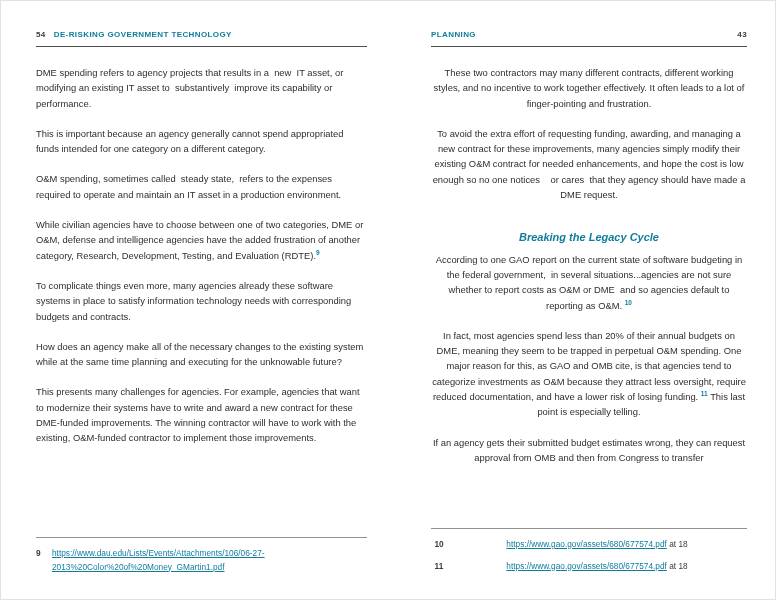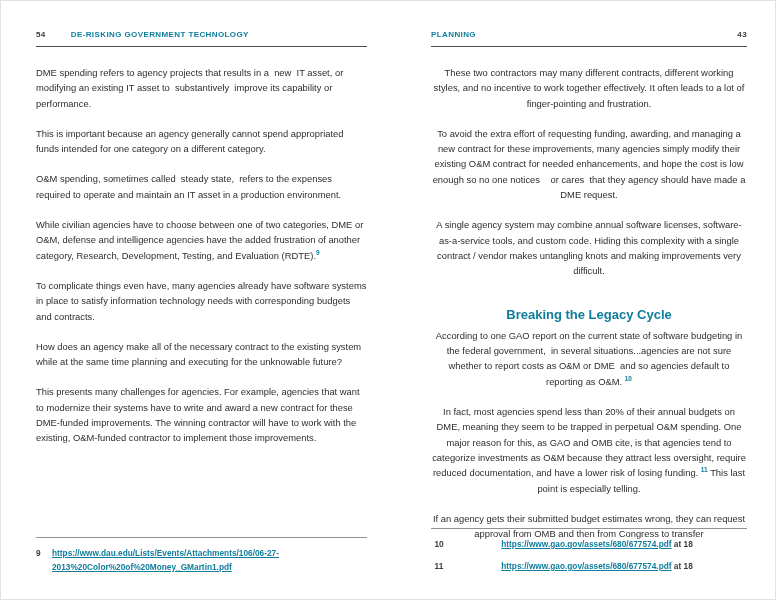--- a/index.html
+++ b/index.html
@@ -19,49 +19,50 @@
 
   .page-header {
     position:absolute; top:29px; left:0; right:0;
     display:flex; align-items:baseline;
     border-bottom:1.5px solid #4e4e4e;
     padding-bottom:7px;
     font-size:8px; font-weight:bold; letter-spacing:0.4px;
   }
   .page-header.spread-out { justify-content:space-between; }
   .page-num { color:#3c3c3c; }
-  .page-left .page-num { margin-right:25px; }
+  .page-left .page-num { margin-right:8px; }
   .running-title { color:var(--accent-teal,#0f7d9c); }
 
   .body-text {
     position:absolute; top:64px; left:0; right:0;
     font-size:9.4px; line-height:15.3px; color:#2e2e2e;
   }
   .body-text p { margin:0 0 15px 0; white-space:pre-wrap; }
   sup.fn-ref {
     color:var(--accent-teal,#0f7d9c);
     font-weight:bold; font-size:6.5px; line-height:0;
   }
   .section-heading {
     color:var(--accent-teal,#0f7d9c);
-    font-weight:bold; font-size:13px;
+    font-weight:bold; font-size:11px;
     margin:28px 0 6px 0;
+    font-style:italic;
   }
 
   .footnotes {
     position:absolute; left:0; right:0;
     border-top:1px solid #919191;
     padding-top:9px;
     font-size:8.3px; line-height:13.5px; color:#3c3c3c;
   }
   .page-left  .footnotes { top:536px; }
   .page-right .footnotes { top:527px; }
   .fn-row { display:flex; margin-bottom:8px; }
   .fn-num { font-weight:bold; min-width:16px; color:#3c3c3c; }
-  .fn-body { flex:1;font-weight:bold; }
+  .fn-body { flex:1; }
   .fn-link {
     color:var(--accent-teal,#0f7d9c);
     text-decoration:underline;
     overflow-wrap:anywhere;
     cursor:pointer;
   }
   .fn-suffix { color:#3c3c3c; }
 </style>
 </head>
 <body>
@@ -72,43 +73,42 @@
     <header class="page-header">
       <span class="page-num">54</span>
       <span class="running-title">DE-RISKING GOVERNMENT TECHNOLOGY</span>
     </header>
 
     <div class="body-text">
       <p>DME spending refers to agency projects that results in a  new  IT asset, or modifying an existing IT asset to  substantively  improve its capability or performance.</p>
       <p>This is important because an agency generally cannot spend appropriated funds intended for one category on a different category.</p>
       <p>O&amp;M spending, sometimes called  steady state,  refers to the expenses required to operate and maintain an IT asset in a production environment.</p>
       <p>While civilian agencies have to choose between one of two categories, DME or O&amp;M, defense and intelligence agencies have the added frustration of another category, Research, Development, Testing, and Evaluation (RDTE).<sup class="fn-ref">9</sup></p>
-      <p>To complicate things even have, many agencies already have software systems in place to satisfy information technology needs with corresponding budgets and contracts.</p>
-      <p>How does an agency make all of the necessary contract to the existing system while at the same time planning and executing for the unknowable future?</p>
+      <p>To complicate things even more, many agencies already these software systems in place to satisfy information technology needs with corresponding budgets and contracts.</p>
+      <p>How does an agency make all of the necessary changes to the existing system while at the same time planning and executing for the unknowable future?</p>
       <p>This presents many challenges for agencies. For example, agencies that want to modernize their systems have to write and award a new contract for these DME-funded improvements. The winning contractor will have to work with the existing, O&amp;M-funded contractor to implement those improvements.</p>
     </div>
 
     <footer class="footnotes">
       <div class="fn-row">
         <span class="fn-num">9</span>
         <span class="fn-body"><a class="fn-link">https://www.dau.edu/Lists/Events/Attachments/106/06-27-2013%20Color%20of%20Money_GMartin1.pdf</a></span>
       </div>
     </footer>
   </section>
 
   <section class="page page-right">
     <header class="page-header spread-out">
       <span class="running-title">PLANNING</span>
       <span class="page-num">43</span>
     </header>
 
     <div class="body-text">
       <p>These two contractors may many different contracts, different working styles, and no incentive to work together effectively. It often leads to a lot of finger-pointing and frustration.</p>
       <p>To avoid the extra effort of requesting funding, awarding, and managing a new contract for these improvements, many agencies simply modify their existing O&amp;M contract for needed enhancements, and hope the cost is low enough so no one notices    or cares  that they agency should have made a DME request.</p>
-      <p>A single agency system may combine annual software licenses, software-as-a-service tools, and custom code. Hiding this complexity with a single contract / vendor makes untangling knots and making improvements very difficult.</p>
 
       <h2 class="section-heading">Breaking the Legacy Cycle</h2>
 
       <p>According to one GAO report on the current state of software budgeting in the federal government,  in several situations...agencies are not sure whether to report costs as O&amp;M or DME  and so agencies default to reporting as O&amp;M. <sup class="fn-ref">10</sup></p>
       <p>In fact, most agencies spend less than 20% of their annual budgets on DME, meaning they seem to be trapped in perpetual O&amp;M spending. One major reason for this, as GAO and OMB cite, is that agencies tend to categorize investments as O&amp;M because they attract less oversight, require reduced documentation, and have a lower risk of losing funding. <sup class="fn-ref">11</sup> This last point is especially telling.</p>
       <p>If an agency gets their submitted budget estimates wrong, they can request approval from OMB and then from Congress to transfer</p>
     </div>
 
     <footer class="footnotes">
       <div class="fn-row">

